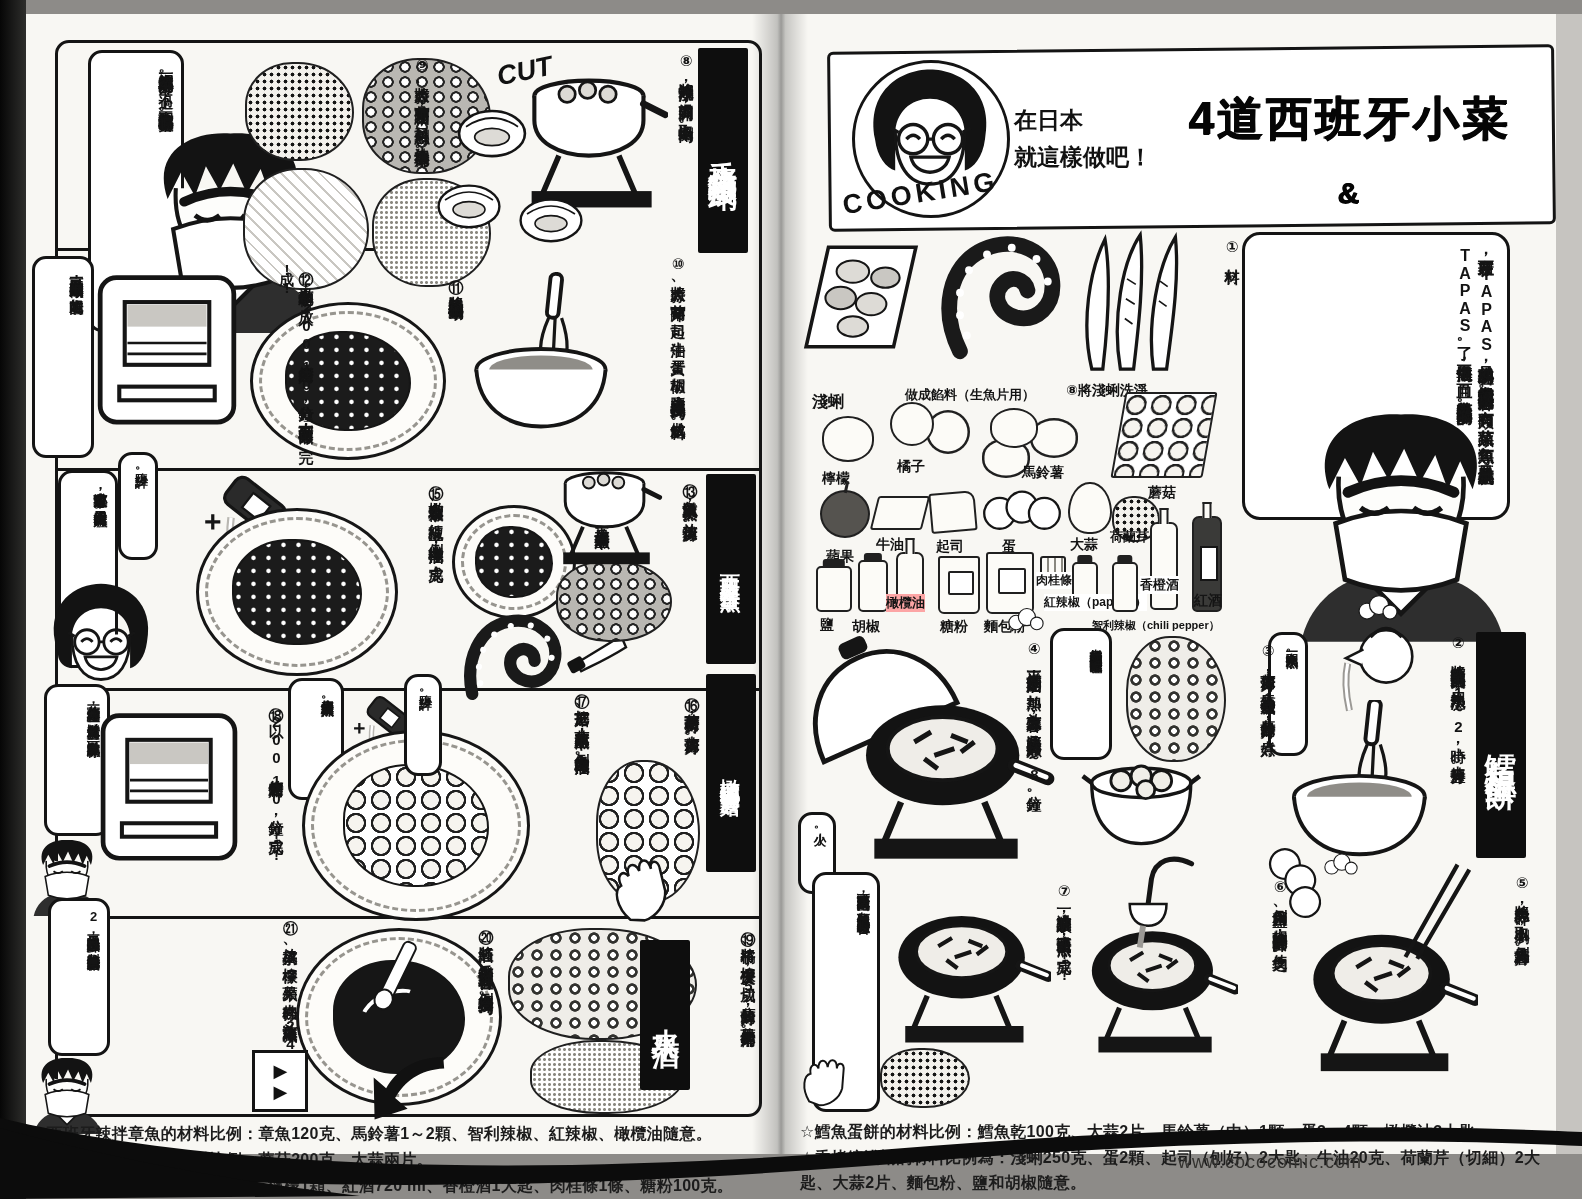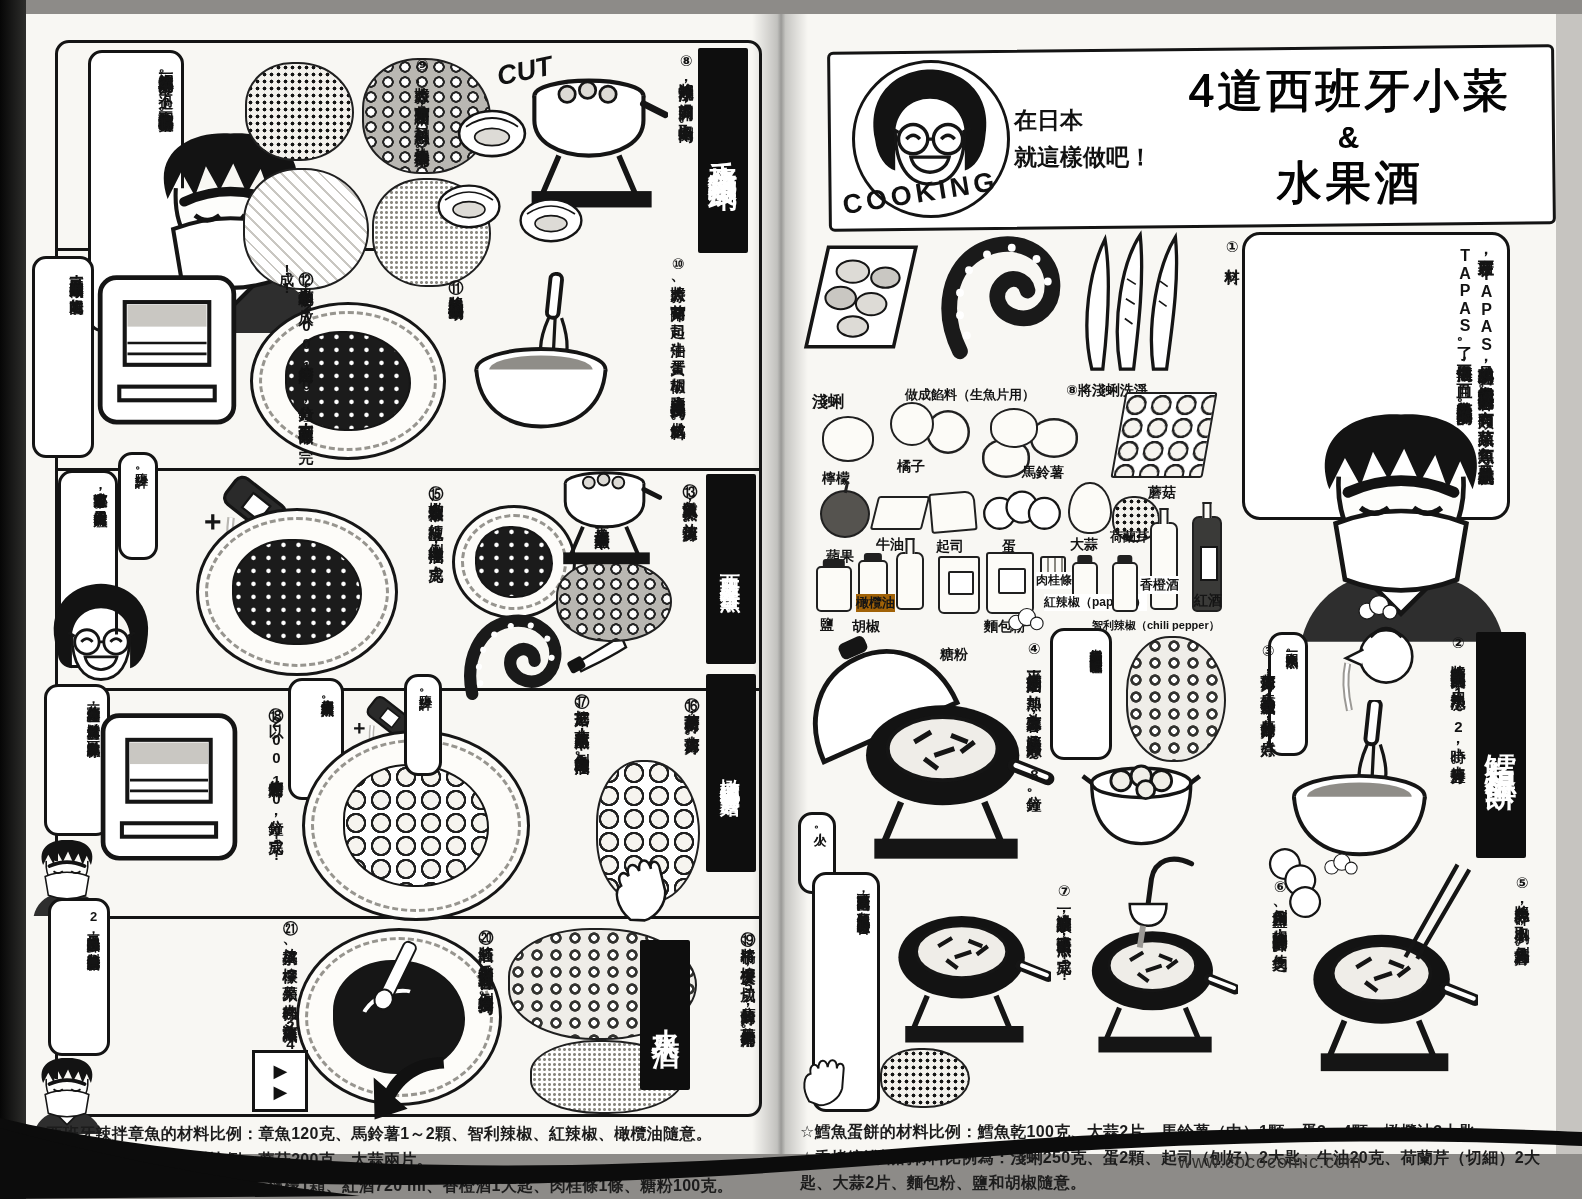--- a/index.html
+++ b/index.html
@@ -44,21 +44,21 @@
 .ic-c.twin{box-shadow:36px 8px 0 -2.5px #fcfbf7,36px 8px 0 0 #202020;}
 .ic-o.tri{box-shadow:40px 10px 0 -2.5px #fcfbf7,40px 10px 0 0 #202020,-8px 30px 0 -2.5px #fcfbf7,-8px 30px 0 0 #202020;}
 .ic-garlic{border-radius:50% 50% 46% 46%/60% 60% 42% 42%;}
 .ic-apple{border-radius:50%;background:#55534f;}
 .ic-apple::before{content:"";position:absolute;left:50%;top:-11px;width:3px;height:12px;background:#202020;transform:rotate(12deg);}
 .ic-butter{transform:skewX(-14deg);border-radius:3px;}
 .ic-cheese{transform:rotate(-5deg);border-radius:3px 10px 3px 3px;}
 .ic-sticks{border-radius:3px;background:repeating-linear-gradient(90deg,#fcfbf7 0 5px,#8a8880 5px 7px);}
 .ic-tray{transform:skewX(-10deg);border-radius:3px;}
 .ftr{position:absolute;font-size:16px;font-weight:700;color:#1c1c1c;line-height:1.55;letter-spacing:.3px;}
-.bigtitle{font-weight:400;color:#050505;letter-spacing:3px;text-shadow:1px 0 0 #050505,0 1px 0 #050505;}
+.bigtitle{font-weight:700;color:#050505;letter-spacing:3px;text-shadow:1px 0 0 #050505,0 1px 0 #050505;margin-top:28px;}
 </style>
 </head>
 <body>
 
 <svg width="0" height="0" style="position:absolute">
 <defs>
 <g id="sym-face-ryo">
   <path d="M6 150 C10 128 28 112 46 108 L94 108 C116 112 132 128 136 150 Z" fill="#2e2e2e"></path>
   <path d="M46 108 L70 132 L94 108 Z" fill="#fff" stroke="#151515" stroke-width="3"></path>
   <path d="M30 44 C28 76 44 98 70 98 C96 98 112 76 110 44" fill="#fdfdfb" stroke="#151515" stroke-width="3"></path>
@@ -395,23 +395,23 @@
   <div class="ic ic-garlic" style="left:1068px;top:482px;width:44px;height:52px;"></div>
   <div class="lbl" style="left:1070px;top:536px;">大蒜</div>
   <div class="blob r1 bg-speck" style="left:1112px;top:496px;width:44px;height:42px;"></div>
   <div class="lbl" style="left:1110px;top:528px;font-size:13px;">荷蘭芹</div>
 
   <div class="ic ic-jar" style="left:816px;top:566px;width:36px;height:46px;"></div>
   <div class="lbl" style="left:820px;top:616px;">鹽</div>
   <div class="ic ic-jar" style="left:858px;top:560px;width:30px;height:52px;"></div>
   <div class="lbl" style="left:852px;top:618px;">胡椒</div>
   <div class="ic ic-bot" style="left:896px;top:552px;width:28px;height:58px;"></div>
-  <div class="lbl" style="left:856px;top:594px;font-size:13px;background:#a16207;">橄欖油</div>
+  <div class="lbl" style="left:886px;top:594px;font-size:13px;background:#fca5a5;">橄欖油</div>
   <div class="ic ic-bag" style="left:938px;top:556px;width:42px;height:58px;"></div>
-  <div class="lbl" style="left:940px;top:618px;margin-top:28px;">糖粉</div>
+  <div class="lbl" style="left:940px;top:618px;">糖粉</div>
   <div class="ic ic-bag" style="left:986px;top:552px;width:48px;height:62px;"></div>
   <div class="lbl" style="left:984px;top:618px;">麵包粉</div>
   <div class="ic ic-sticks" style="left:1040px;top:556px;width:26px;height:32px;"></div>
   <div class="lbl" style="left:1036px;top:572px;font-size:12px;background:#fff;">肉桂條</div>
   <div class="ic ic-jar" style="left:1072px;top:562px;width:26px;height:48px;"></div>
   <div class="lbl" style="left:1044px;top:594px;font-size:12px;background:#fff;">紅辣椒（paprika）</div>
   <div class="ic ic-jar" style="left:1112px;top:562px;width:26px;height:50px;"></div>
   <div class="lbl" style="left:1092px;top:618px;font-size:11px;">智利辣椒（chili pepper）</div>
   <div class="ic ic-bot" style="left:1150px;top:522px;width:28px;height:88px;"></div>
   <div class="lbl" style="left:1140px;top:576px;font-size:13px;background:#fff;">香橙酒</div>

